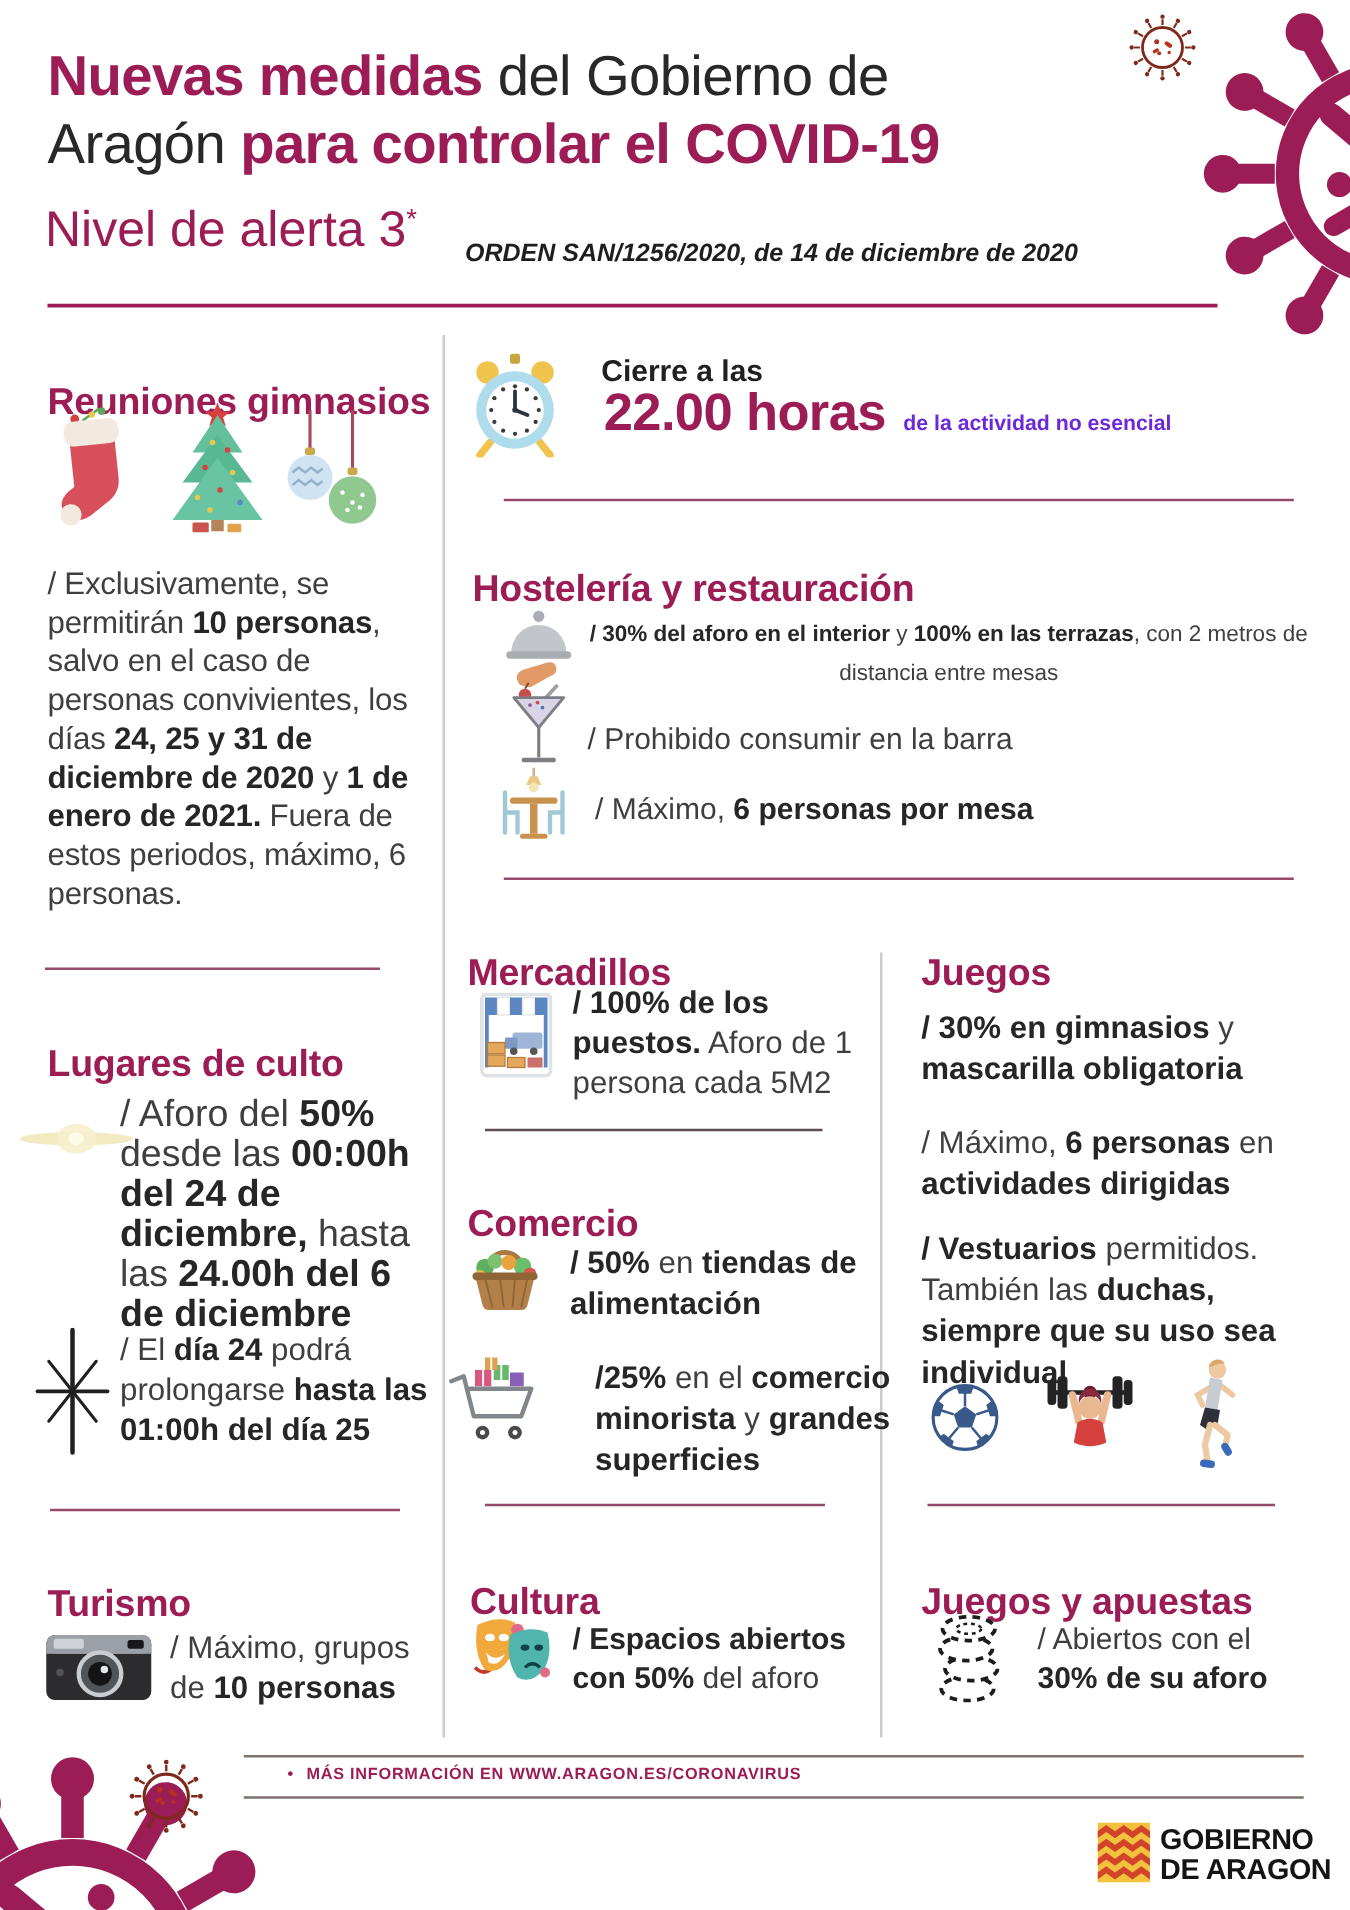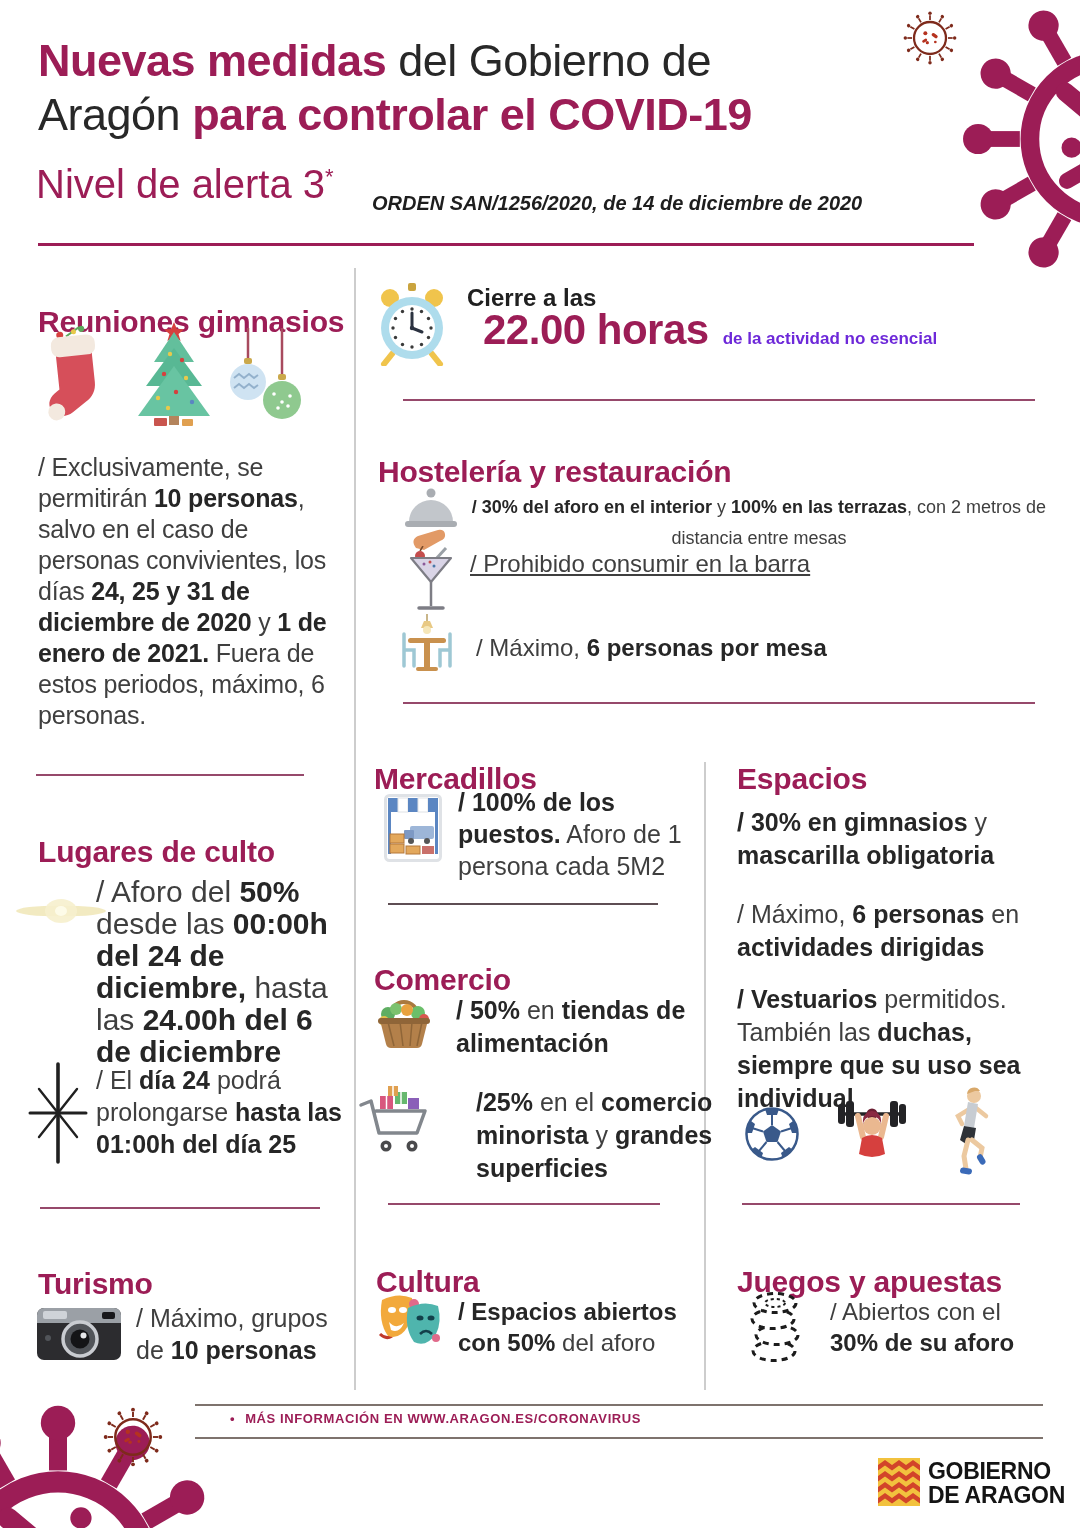--- a/index.html
+++ b/index.html
@@ -37,34 +37,34 @@
   #h-lugares{left:38px;top:810px;}
   #h-turismo{left:38px;top:1242px;}
   #h-hosteleria{left:378px;top:430px;}
   #h-mercadillos{left:374px;top:737px;}
   #h-comercio{left:374px;top:938px;}
   #h-cultura{left:376px;top:1240px;}
   #h-deporte{left:737px;top:737px;}
   #h-juegos{left:737px;top:1240px;}
 
   
-  #cl-prefix{left:467px;top:284px;font-size:24px;font-weight:700;color:#202020;}
+  #cl-prefix{left:481px;top:284px;font-size:24px;font-weight:700;color:#202020;}
   #cl-line{left:483px;top:306px;display:flex;align-items:baseline;gap:14px;white-space:nowrap;}
   #cl-time{font-size:42px;font-weight:800;color:#9c1d56;letter-spacing:-0.5px;}
   #cl-suffix{font-size:17px;font-weight:700;color:#6d28d9;}
 
   
   .txt{position:absolute;color:#3f3f3f;font-weight:400;margin:0;}
   .txt .b{font-weight:800;color:#262626;}
   #p-reuniones{left:38px;top:452px;width:300px;font-size:25px;line-height:31px;letter-spacing:-0.2px;}
   #p-lugares1{left:96px;top:876px;width:252px;font-size:30px;line-height:32px;}
   #p-lugares2{left:96px;top:1064px;width:250px;font-size:25px;line-height:32px;}
   #p-turismo{left:136px;top:1302px;width:215px;font-size:25px;line-height:32px;}
   #p-host1{left:470px;top:492px;width:578px;font-size:18px;line-height:31px;text-align:center;}
-  #p-host2{left:470px;top:549px;width:560px;font-size:24px;line-height:30px;text-decoration:underline;}
+  #p-host2{left:470px;top:577px;width:560px;font-size:24px;line-height:30px;}
   #p-host3{left:476px;top:633px;width:560px;font-size:24px;line-height:30px;}
   #p-mercadillos{left:458px;top:786px;width:238px;font-size:25px;line-height:32px;}
   #p-comercio1{left:456px;top:994px;width:248px;font-size:25px;line-height:33px;}
   #p-comercio2{left:476px;top:1086px;width:258px;font-size:25px;line-height:33px;}
   #p-cultura{left:458px;top:1296px;width:242px;font-size:24px;line-height:31px;}
   #p-deporte1{left:737px;top:806px;width:312px;font-size:25px;line-height:33px;}
   #p-deporte2{left:737px;top:898px;width:312px;font-size:25px;line-height:33px;}
   #p-deporte3{left:737px;top:983px;width:315px;font-size:25px;line-height:33px;}
   #p-juegos{left:830px;top:1296px;width:222px;font-size:24px;line-height:31px;}
 
@@ -419,21 +419,21 @@
     <path d="M11 32 Q18 40 26 33 Q21 44 13 40 Z" fill="#ffffff"></path>
     <circle cx="36" cy="14" r="5" fill="#e06a8a"></circle>
     <path d="M30 18 Q46 10 60 16 Q64 32 58 44 Q48 58 36 52 Q26 38 30 18 Z" fill="#4fb5ad"></path>
     <ellipse cx="42" cy="28" rx="3.5" ry="2.5" fill="#12404a"></ellipse>
       <ellipse cx="53" cy="28" rx="3.5" ry="2.5" fill="#12404a"></ellipse>
     <path d="M42 44 Q48 38 54 44" stroke="#12404a" stroke-width="2.5" fill="none"></path>
     <circle cx="58" cy="48" r="4" fill="#e06a8a"></circle>
   </svg>
   <p class="txt" id="p-cultura"><span class="b">/ Espacios abiertos con 50%</span><span> del aforo</span></p>
 
-  <h2 class="h2" id="h-deporte">Espacios</h2>
+  <h2 class="h2" id="h-deporte">Juegos</h2>
   <p class="txt" id="p-deporte1"><span class="b">/ 30% en gimnasios</span><span> y </span><span class="b">mascarilla obligatoria</span></p>
   <p class="txt" id="p-deporte2"><span>/ Máximo, </span><span class="b">6 personas</span><span> en </span><span class="b">actividades dirigidas</span></p>
   <p class="txt" id="p-deporte3"><span class="b">/ Vestuarios</span><span> permitidos. También las </span><span class="b">duchas, siempre que su uso sea individual</span></p>
   <svg class="icn" id="ic-ball" viewBox="0 0 56 56">
     <clipPath id="ballclip">
         <circle cx="28" cy="28" r="25.5"></circle>
       </clipPath>
     <circle cx="28" cy="28" r="25.5" fill="#ffffff" stroke="#39598a" stroke-width="2.5"></circle>
     <g clip-path="url(#ballclip)" fill="#39598a">
       <polygon points="28,19 37,25.5 33.5,36 22.5,36 19,25.5"></polygon>

